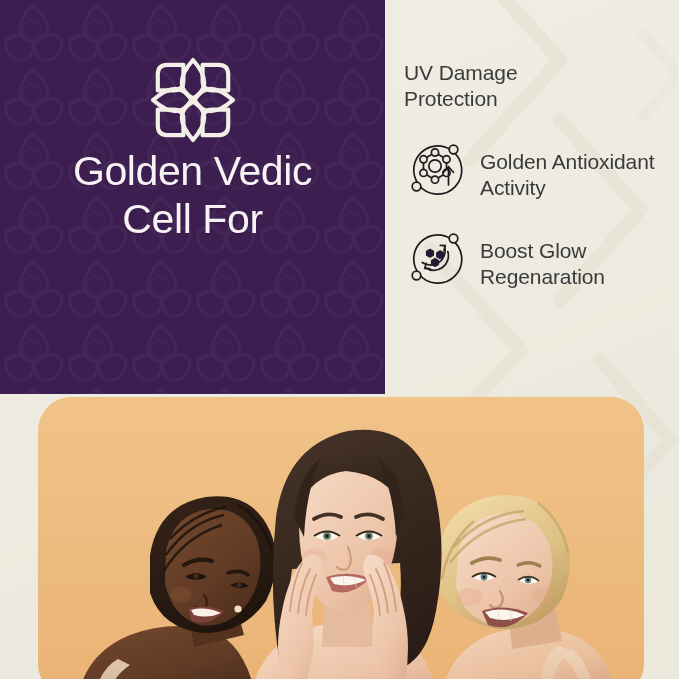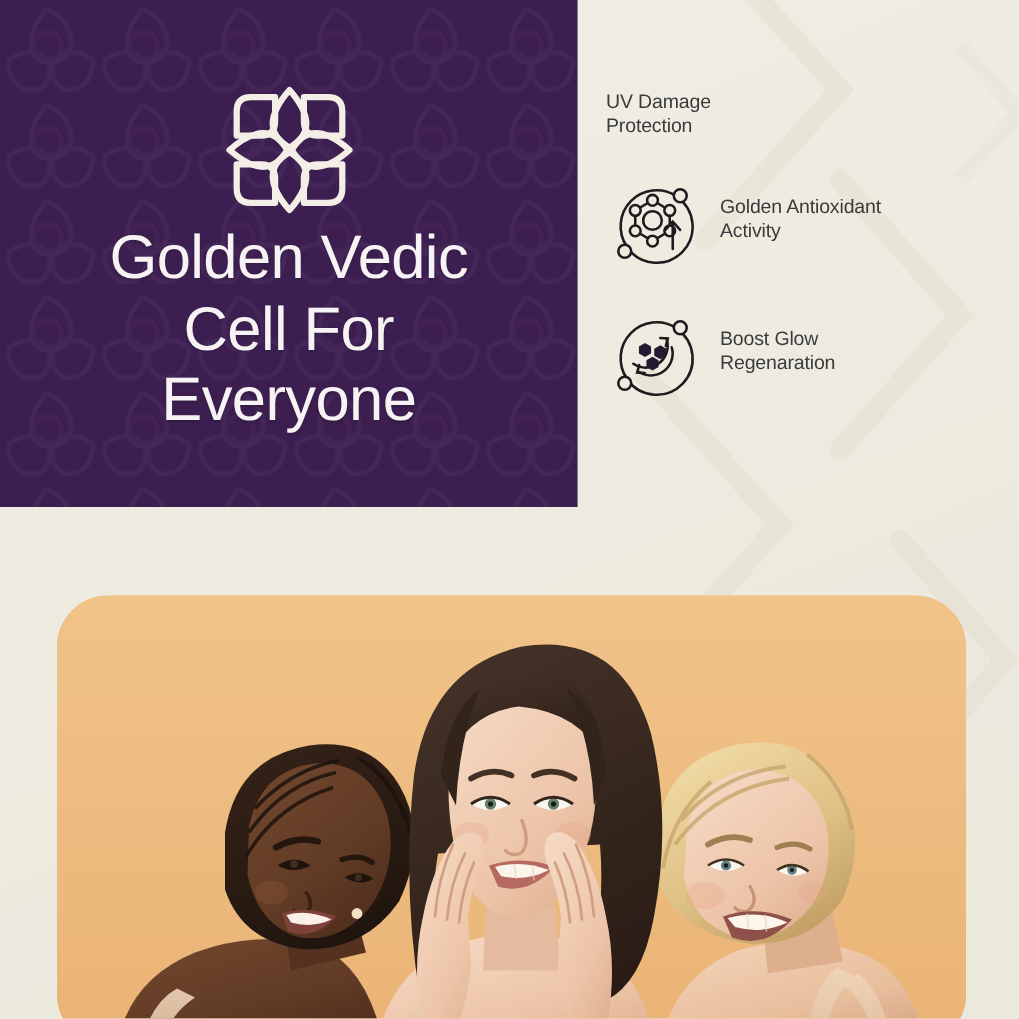--- a/index.html
+++ b/index.html
@@ -11,21 +11,21 @@
     position:relative;
   }
   #stage{position:absolute;inset:0;width:679px;height:679px;overflow:hidden;background:#EDEBE0;}
 
   
   .beige-base{position:absolute;left:0;top:0;width:679px;height:679px;background:#EDEBE0;}
   .beige-texture{position:absolute;inset:0;opacity:.55;}
 
   
   .purple-panel{
-    position:absolute;left:0;top:0;width:385px;height:338px;
+    position:absolute;left:0;top:0;width:385px;height:394px;
     background:#3D2050;overflow:hidden;
   }
   .purple-texture{position:absolute;inset:0;opacity:.9;}
 
   
   .logo-wrap{
     position:absolute;left:0;top:52px;width:385px;
     display:flex;justify-content:center;align-items:center;
   }
   .logo-wrap svg{display:block;}
@@ -45,21 +45,21 @@
   .features{
     position:absolute;left:404px;top:52px;width:272px;
   }
   .feature{
     display:flex;align-items:flex-start;gap:14px;
     margin-bottom:30px;
   }
   .feature .ficon{flex:0 0 auto;width:62px;height:62px;margin-top:-4px;}
   .feature .ficon svg{display:block;}
   .feature .flabel{
-    color:#3A3A3C;font-size:13px;line-height:1.22;
+    color:#3A3A3C;font-size:21px;line-height:1.22;
     letter-spacing:-0.1px;padding-top:8px;
     font-weight:400;
   }
 
   
   .photo-card{
     position:absolute;left:38px;top:397px;width:606px;height:300px;
     border-radius:34px;overflow:hidden;
     background:#EFBC80;
   }
@@ -131,21 +131,20 @@
           <path d="M10 60 Q26 46 38 46 Q50 46 58 60 Q50 74 38 74 Q26 74 10 60 Z"></path>
 
           <path d="M110 60 Q94 46 82 46 Q70 46 62 60 Q70 74 82 74 Q94 74 110 60 Z"></path>
         </g>
       </svg>
     </div>
 
     <div class="headline">
       <span>Golden Vedic</span>
       <span>Cell For</span>
-      <span>Everyone</span>
     </div>
   </div>
 
   <div class="features">
 
     <div class="feature">
       <span class="flabel">
         <span>UV Damage</span><br>
         <span>Protection</span>
       </span>

